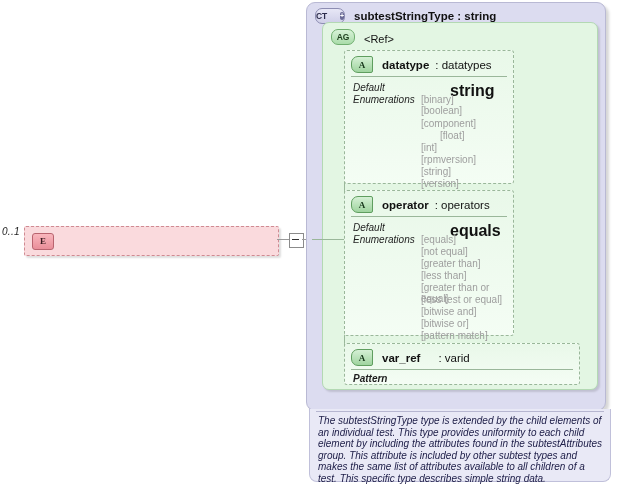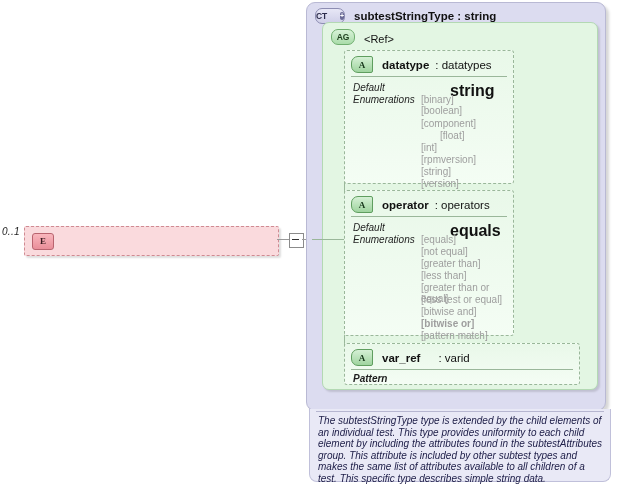--- a/index.html
+++ b/index.html
@@ -234,21 +234,21 @@
 
     <div class="facet-default" style="left:76px;top:31px;">equals</div>
 
     <div class="enum-item" style="left:76px;top:43px;">[equals]</div>
     <div class="enum-item" style="left:76px;top:55px;">[not equal]</div>
     <div class="enum-item" style="left:76px;top:67px;">[greater than]</div>
     <div class="enum-item" style="left:76px;top:79px;">[less than]</div>
     <div class="enum-item" style="left:76px;top:91px;">[greater than or equal]</div>
     <div class="enum-item" style="left:76px;top:103px;">[less test or equal]</div>
     <div class="enum-item" style="left:76px;top:115px;">[bitwise and]</div>
-    <div class="enum-item" style="left:76px;top:127px;font-weight:bold;">[bitwise or]</div>
+    <div class="enum-item" style="left:76px;top:127px;">[bitwise or]</div>
     <div class="enum-item" style="left:76px;top:139px;">[pattern match]</div>
   </div>
 
   <div class="attr-box" style="left:344px;top:343px;width:234px;height:40px;">
     <div class="attr-head">
       <div class="attr-badge">A</div>
       <div class="attr-name">var_ref</div>
       <div class="attr-type" style="margin-left:18px;">: varid</div>
     </div>
     <div class="attr-rule" style="top:25px;"></div>

